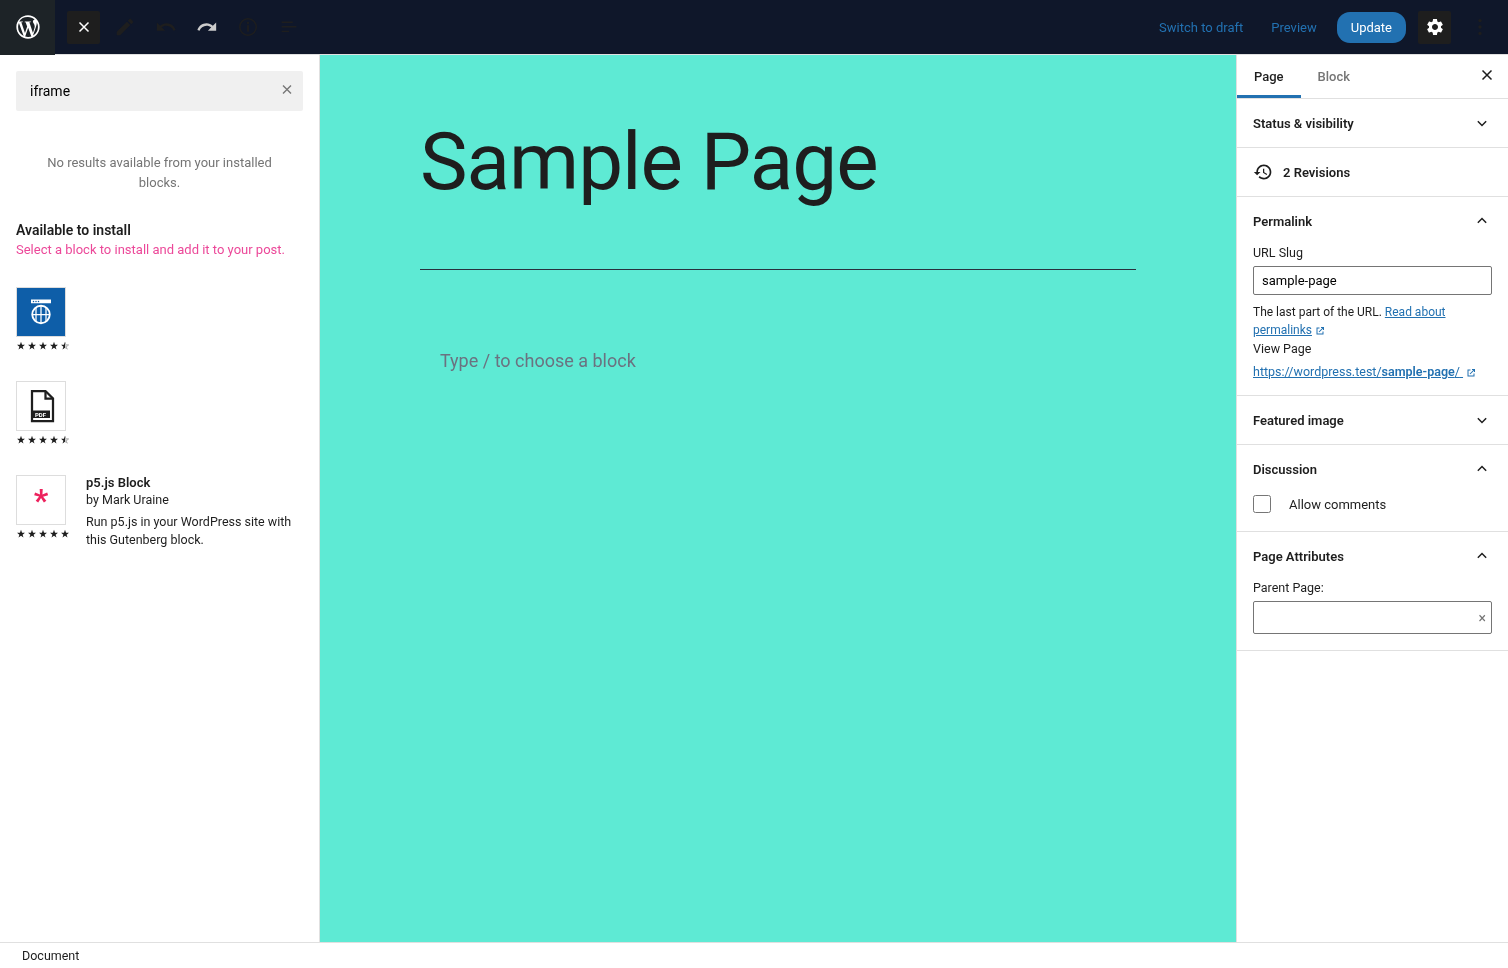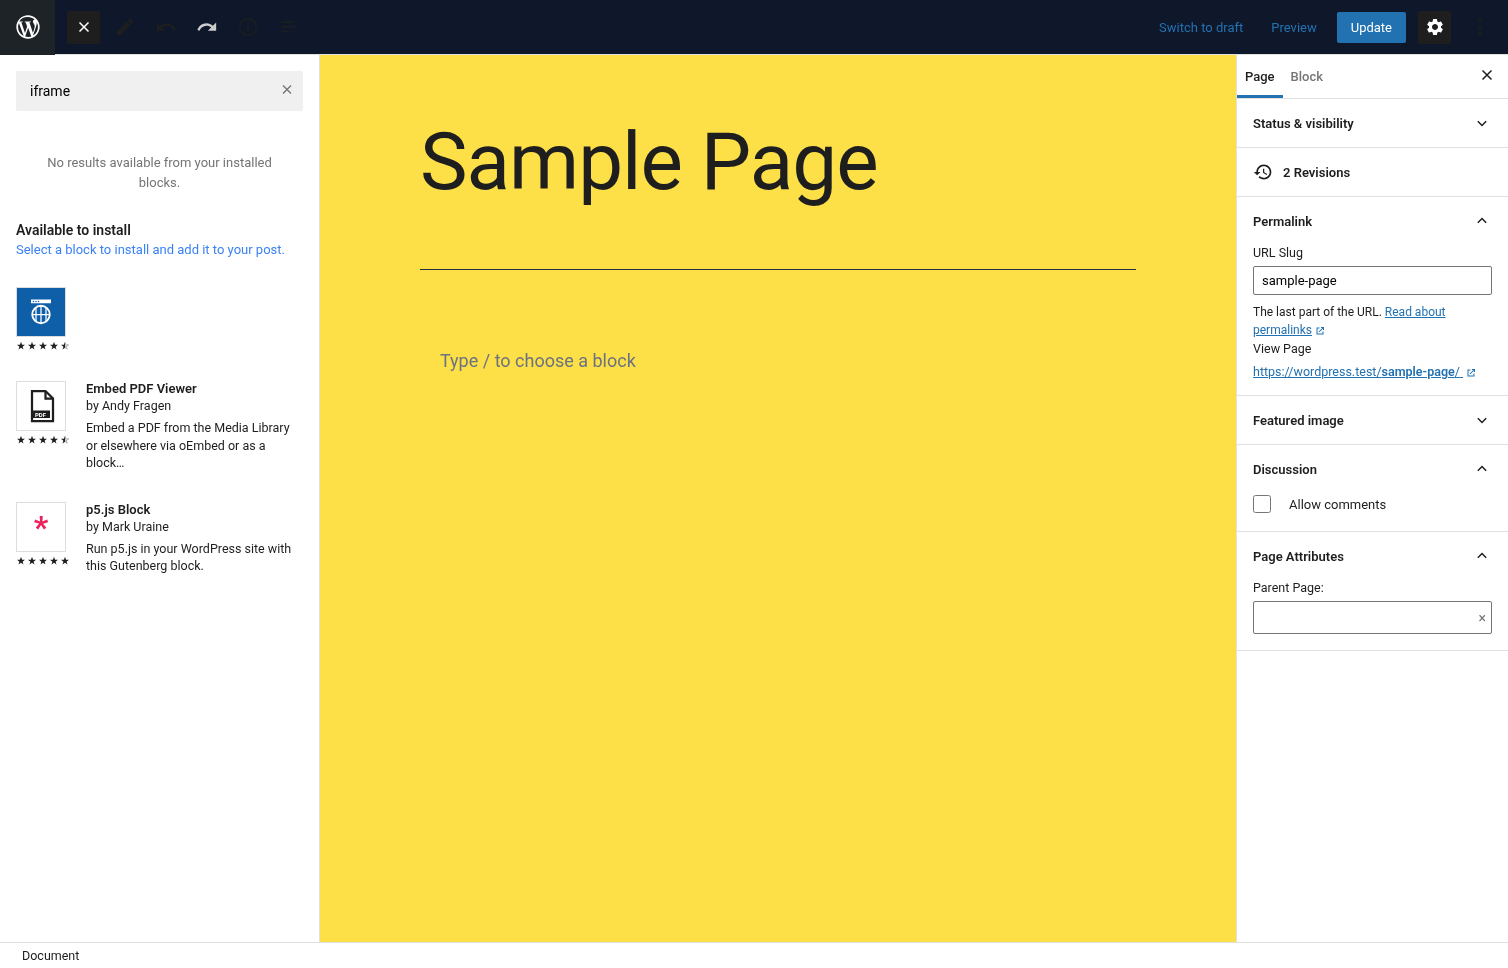--- a/index.html
+++ b/index.html
@@ -11,61 +11,61 @@
     .wp-logo { width: 55px; height: 55px; background: #1d2327; display: flex; align-items: center; justify-content: center; }
     .wp-logo svg { width: 28px; height: 28px; fill: #fff; }
     .toolbar-left { display: flex; align-items: center; gap: 8px; padding: 0 12px; }
     .icon-btn { width: 33px; height: 33px; display: flex; align-items: center; justify-content: center; background: none; border: none; cursor: pointer; border-radius: 2px; }
     .icon-btn svg { width: 22px; height: 22px; fill: #1e1e1e; }
     .icon-btn.dark { background: #1e1e1e; }
     .icon-btn.dark svg { fill: #fff; width: 18px; height: 18px; }
     .icon-btn.disabled svg { fill: #ccc; }
     .toolbar-right { margin-left: auto; display: flex; align-items: center; gap: 12px; padding-right: 12px; }
     .link-btn { background: none; border: none; color: #2271b1; font-size: 13px; cursor: pointer; padding: 6px 8px; }
-    .primary-btn { background: #2271b1; color: #fff; border: none; padding: 8px 14px; font-size: 13px; border-radius: 2px; cursor: pointer; }
+    .primary-btn { background: #2271b1; color: #fff; border: none; padding: 8px 14px; font-size: 13px; border-radius: 13px; cursor: pointer; }
     .icon-btn.dark-square { background: #1e1e1e; width: 33px; height: 33px; }
     .icon-btn.dark-square svg { fill: #fff; width: 20px; height: 20px; }
 
     
     .main { display: flex; flex: 1; min-height: 0; }
 
     
     .inserter { width: 320px; border-right: 1px solid #e0e0e0; display: flex; flex-direction: column; overflow-y: auto; }
     .search-wrap { padding: 16px; }
     .search-box { position: relative; background: #f0f0f0; border-radius: 2px; }
     .search-input { width: 100%; padding: 12px 34px 12px 14px; background: transparent; border: none; font-size: 14px; outline: none; }
     .search-clear { position: absolute; right: 8px; top: 50%; transform: translateY(-50%); background: none; border: none; cursor: pointer; }
     .search-clear svg { width: 16px; height: 16px; fill: #757575; }
     .no-results { text-align: center; color: #757575; font-size: 13px; padding: 26px 40px 30px; line-height: 1.5; }
     .install-section { padding: 0 16px 16px; }
     .install-heading { font-size: 14px; font-weight: 600; margin-bottom: 4px; }
-    .install-sub { font-size: 13px; color: #3b82f6; margin-bottom: 18px; }
+    .install-sub { font-size: 13px; color: #ec4899; margin-bottom: 18px; }
     .plugin-item { display: flex; gap: 16px; padding: 12px 0 18px; }
     .plugin-icon { width: 50px; height: 50px; flex-shrink: 0; background: #fff; border: 1px solid #ddd; display: flex; align-items: center; justify-content: center; font-size: 24px; }
     .plugin-icon.blue { background: #0e5ea8; color: #fff; }
     .plugin-icon.pdf { background: #fff; }
     .plugin-icon.pink { background: #fff; color: #ed225d; font-weight: bold; font-size: 32px; }
     .plugin-info { flex: 1; min-width: 0; }
     .plugin-title { font-size: 13px; font-weight: 600; margin-bottom: 2px; }
     .plugin-author { font-size: 12.5px; color: #1e1e1e; margin-bottom: 6px; }
     .plugin-desc { font-size: 12.5px; color: #1e1e1e; line-height: 1.4; }
     .stars { display: flex; gap: 1px; margin-top: 4px; }
     .star { width: 10px; height: 10px; fill: #1e1e1e; }
 
     
-    .canvas { flex: 1; background: #fde047; overflow-y: auto; padding: 0; }
+    .canvas { flex: 1; background: #5eead4; overflow-y: auto; padding: 0; }
     .canvas-inner { padding: 60px 100px; }
     .page-title { font-size: 80px; font-weight: 400; color: #1e1e1e; margin-bottom: 60px; letter-spacing: -1px; }
     .separator { height: 1px; background: #28303d; margin-bottom: 80px; }
     .placeholder { color: #6b7280; font-size: 18px; padding-left: 20px; }
 
     
     .settings { width: 272px; border-left: 1px solid #e0e0e0; display: flex; flex-direction: column; overflow-y: auto; }
     .tabs { display: flex; align-items: center; border-bottom: 1px solid #e0e0e0; padding: 0 6px 0 0; }
-    .tab { padding: 14px 8px; font-size: 13px; background: none; border: none; cursor: pointer; color: #757575; font-weight: 500; }
+    .tab { padding: 14px 17px; font-size: 13px; background: none; border: none; cursor: pointer; color: #757575; font-weight: 500; }
     .tab.active { color: #1e1e1e; border-bottom: 3px solid #2271b1; padding-bottom: 11px; }
     .tab-close { margin-left: auto; background: none; border: none; cursor: pointer; padding: 6px; }
     .tab-close svg { width: 18px; height: 18px; fill: #1e1e1e; }
 
     .panel { border-bottom: 1px solid #e0e0e0; }
     .panel-header { display: flex; align-items: center; justify-content: space-between; padding: 14px 16px; cursor: pointer; }
     .panel-title { font-size: 13px; font-weight: 600; }
     .panel-header svg.chev { width: 20px; height: 20px; fill: #1e1e1e; }
     .revisions-row { display: flex; align-items: center; gap: 10px; padding: 14px 16px; }
     .revisions-row svg { width: 20px; height: 20px; fill: #1e1e1e; }
@@ -231,25 +231,20 @@
                 </svg>
               <svg class="star" viewBox="0 0 24 24">
                   <path d="M12 2l2.5 7h7l-5.7 4.5 2.2 7-6-4.5-6 4.5 2.2-7L2.5 9h7z"></path>
                 </svg>
               <svg class="star" viewBox="0 0 24 24">
                   <path d="M12 2l2.5 7h7l-5.7 4.5 2.2 7-6-4.5-6 4.5 2.2-7L2.5 9h7z" fill="#1e1e1e"></path>
                   <path d="M12 2l2.5 7h7l-5.7 4.5 2.2 7-6-4.5V2z" fill="#ccc"></path>
                 </svg>
             </div>
           </div>
-          <div class="plugin-info">
-            <div class="plugin-title">Embed PDF Viewer</div>
-            <div class="plugin-author">by Andy Fragen</div>
-            <div class="plugin-desc">Embed a PDF from the Media Library or elsewhere via oEmbed or as a block…</div>
-          </div>
         </div>
 
         <div class="plugin-item">
           <div>
             <div class="plugin-icon pink">*</div>
             <div class="stars">
               <svg class="star" viewBox="0 0 24 24">
                   <path d="M12 2l2.5 7h7l-5.7 4.5 2.2 7-6-4.5-6 4.5 2.2-7L2.5 9h7z"></path>
                 </svg>
               <svg class="star" viewBox="0 0 24 24">

